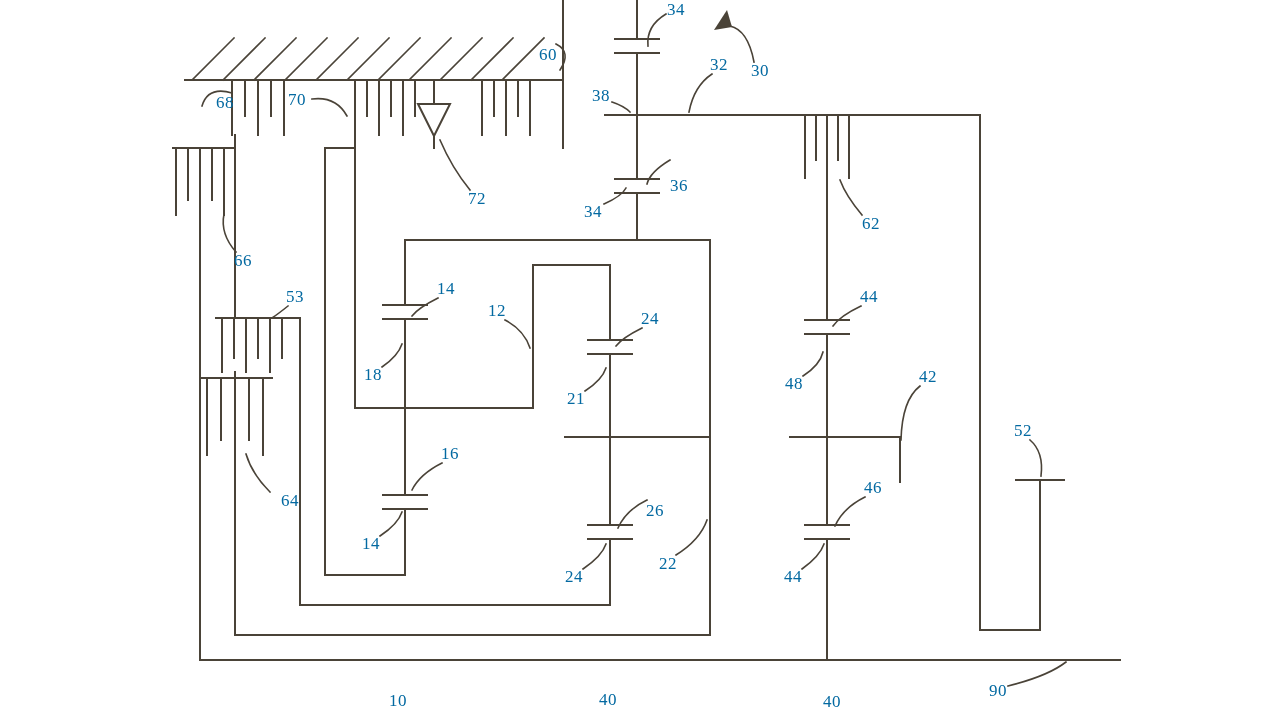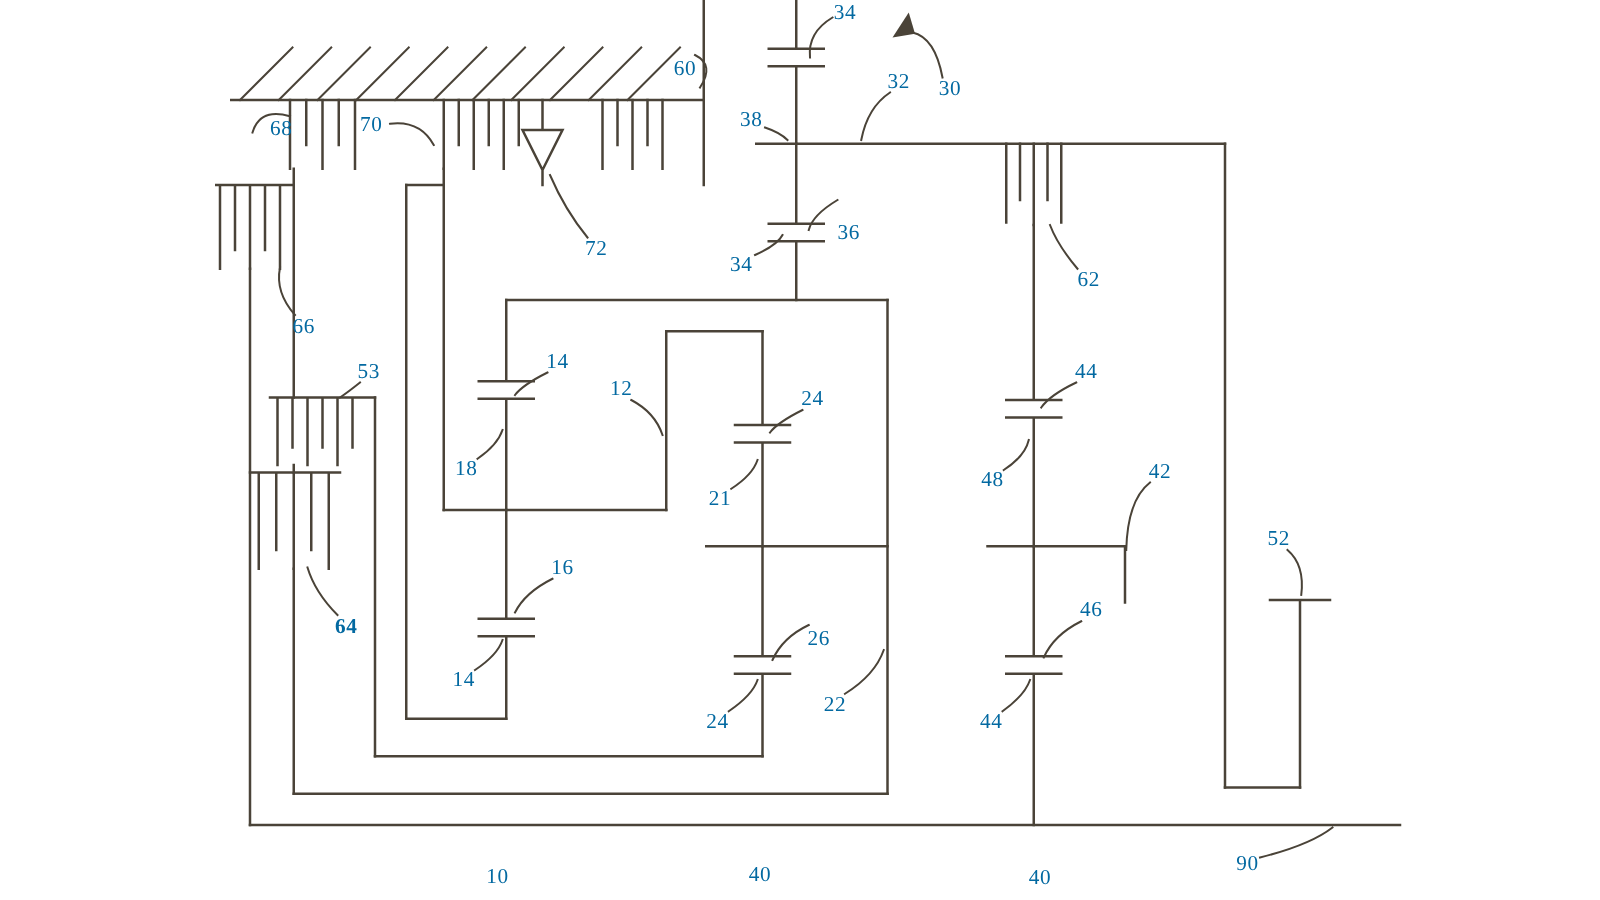--- a/index.html
+++ b/index.html
@@ -181,21 +181,21 @@
       <span class="ref-label" style="left: 650px; top: 319px;">24</span>
       <span class="ref-label" style="left: 869px; top: 297px;">44</span>
       <span class="ref-label" style="left: 373px; top: 375px;">18</span>
       <span class="ref-label" style="left: 576px; top: 399px;">21</span>
       <span class="ref-label" style="left: 794px; top: 384px;">48</span>
       <span class="ref-label" style="left: 928px; top: 377px;">42</span>
       <span class="ref-label" style="left: 1023px; top: 431px;">52</span>
       <span class="ref-label" style="left: 450px; top: 454px;">16</span>
       <span class="ref-label" style="left: 655px; top: 511px; text-align: center;">26</span>
       <span class="ref-label" style="left: 873px; top: 488px;">46</span>
-      <span class="ref-label" style="left: 277px; top: 501px; font-weight: bold;">64</span>
+      <span class="ref-label" style="left: 290px; top: 501px;">64</span>
       <span class="ref-label" style="left: 371px; top: 544px;">14</span>
       <span class="ref-label" style="left: 574px; top: 577px;">24</span>
       <span class="ref-label" style="left: 668px; top: 564px;">22</span>
       <span class="ref-label" style="left: 793px; top: 577px;">44</span>
       <span class="ref-label" style="left: 398px; top: 701px;">10</span>
       <span class="ref-label" style="left: 608px; top: 700px;">40</span>
       <span class="ref-label" style="left: 832px; top: 702px;">40</span>
       <span class="ref-label" style="left: 998px; top: 691px;">90</span>
     </div>
 

